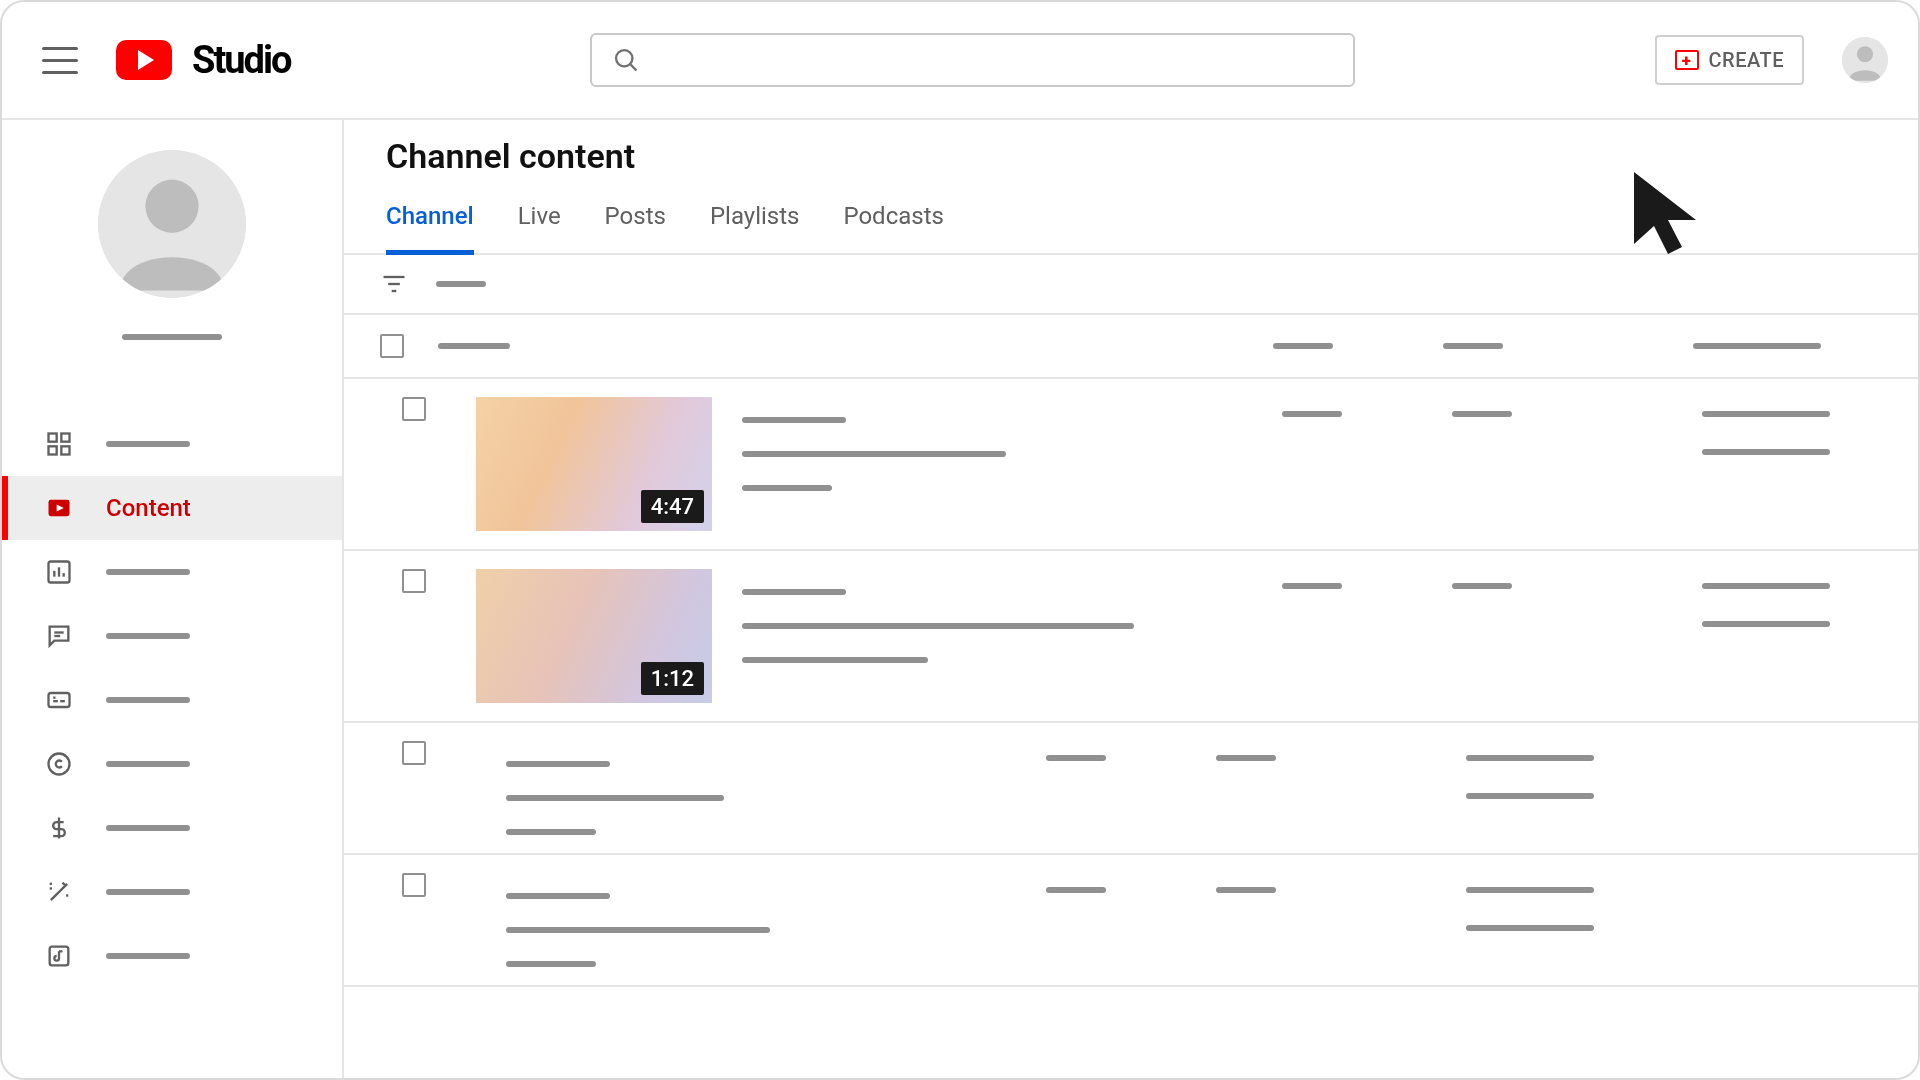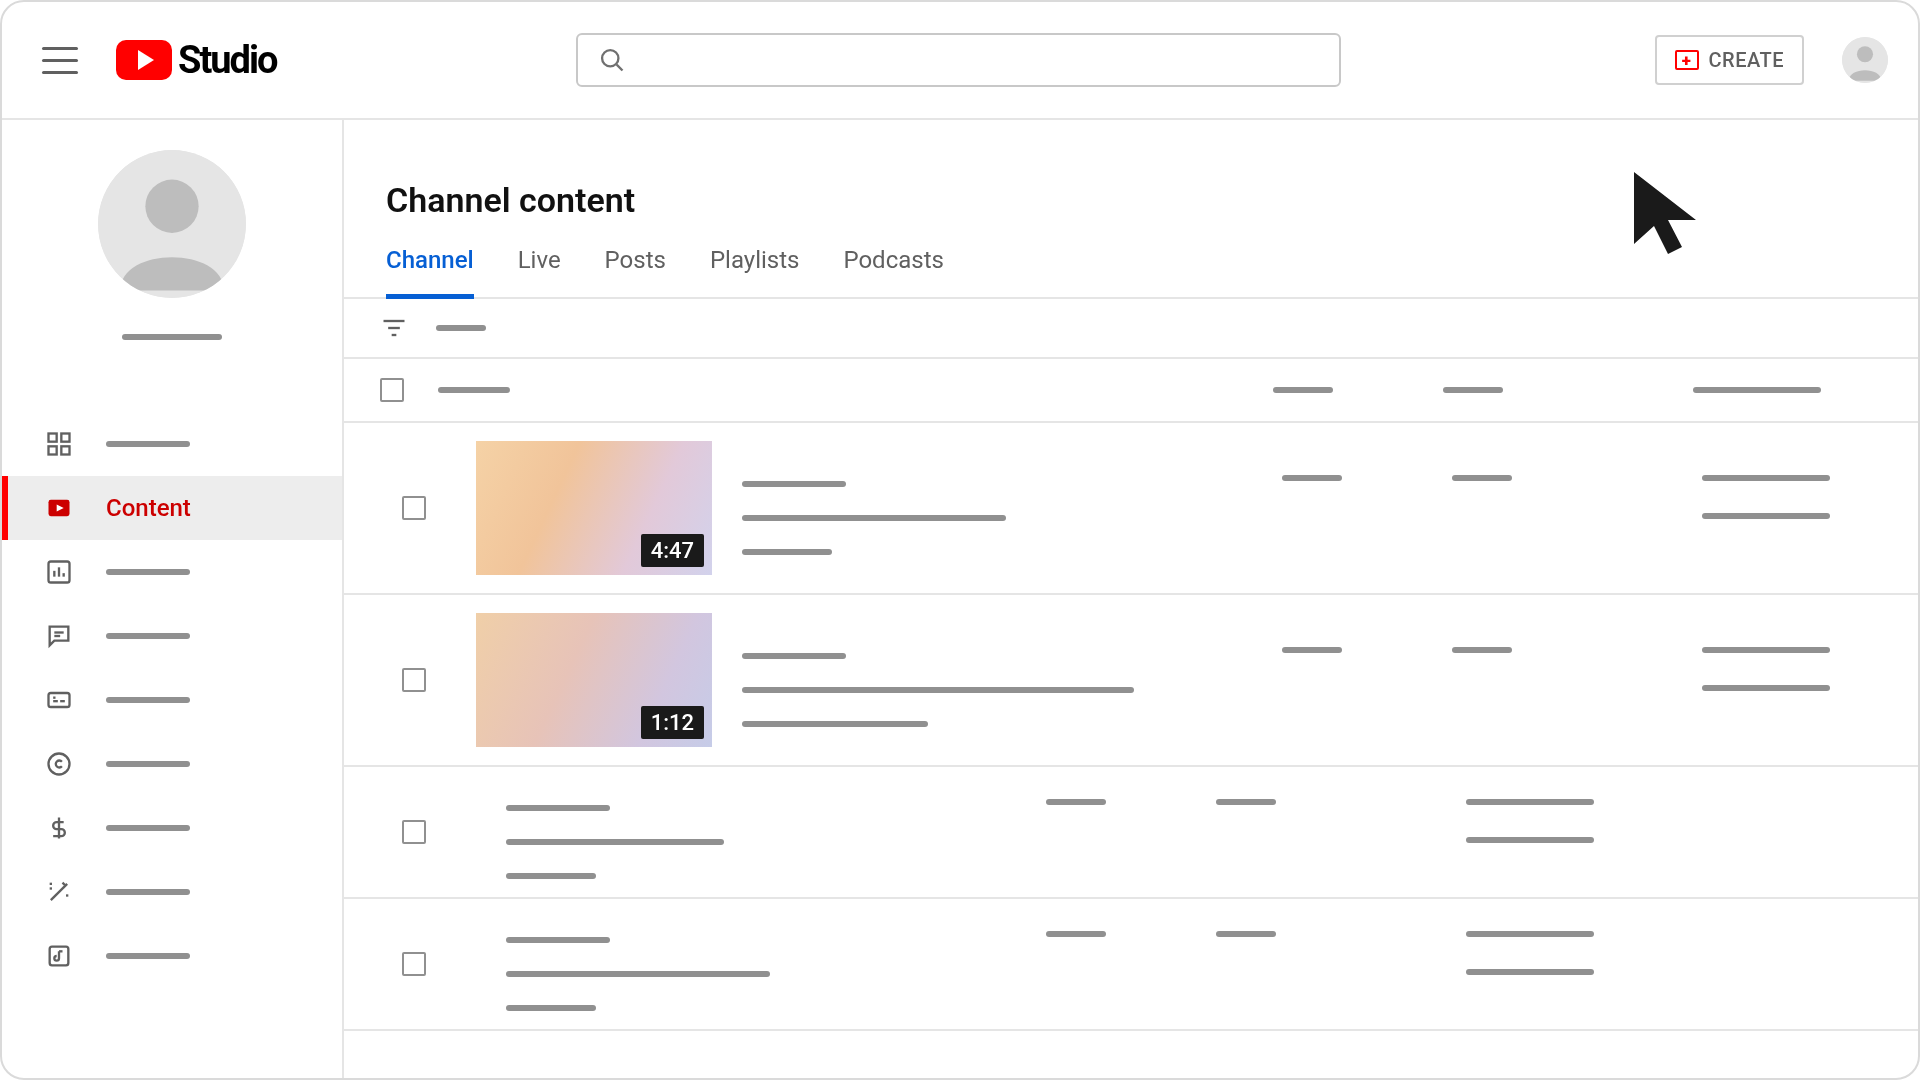--- a/index.html
+++ b/index.html
@@ -30,21 +30,21 @@
     cursor: pointer;
     display: flex;
     flex-direction: column;
     gap: 9px;
   }
   .hamburger div { height: 3px; background: #606060; border-radius: 2px; }
   
   .logo {
     display: flex;
     align-items: center;
-    gap: 4px;
+    gap: 18px;
     margin-left: 18px;
   }
   .logo-mark {
     width: 56px;
     height: 40px;
     background: #ff0000;
     border-radius: 10px;
     display: flex;
     align-items: center;
     justify-content: center;
@@ -199,21 +199,21 @@
   
   .main {
     flex: 1;
     display: flex;
     flex-direction: column;
     overflow: hidden;
   }
   .page-title {
     font-size: 34px;
     font-weight: 600;
-    padding: 60px 0 26px 42px;
+    padding: 16px 0 26px 42px;
     color: #111;
   }
   
   .tabs {
     display: flex;
     gap: 44px;
     padding-left: 42px;
     border-bottom: 2px solid #e5e5e5;
   }
   .tab {
@@ -263,21 +263,20 @@
   .ph-72 { width: 72px; }
   
   .col-video { flex: 0 0 835px; }
   .col-a { flex: 0 0 170px; display:flex; }
   .col-b { flex: 0 0 250px; display:flex; }
   .col-c { flex: 1; display:flex; flex-direction: column; gap: 32px; }
   
   
   .row {
     display: flex;
-    align-items: center;
     padding: 18px 0 18px 58px;
     border-bottom: 2px solid #e5e5e5;
   }
   .row .checkbox { margin-right: 50px; }
   .thumb {
     width: 236px;
     height: 134px;
     position: relative;
     flex-shrink: 0;
   }

